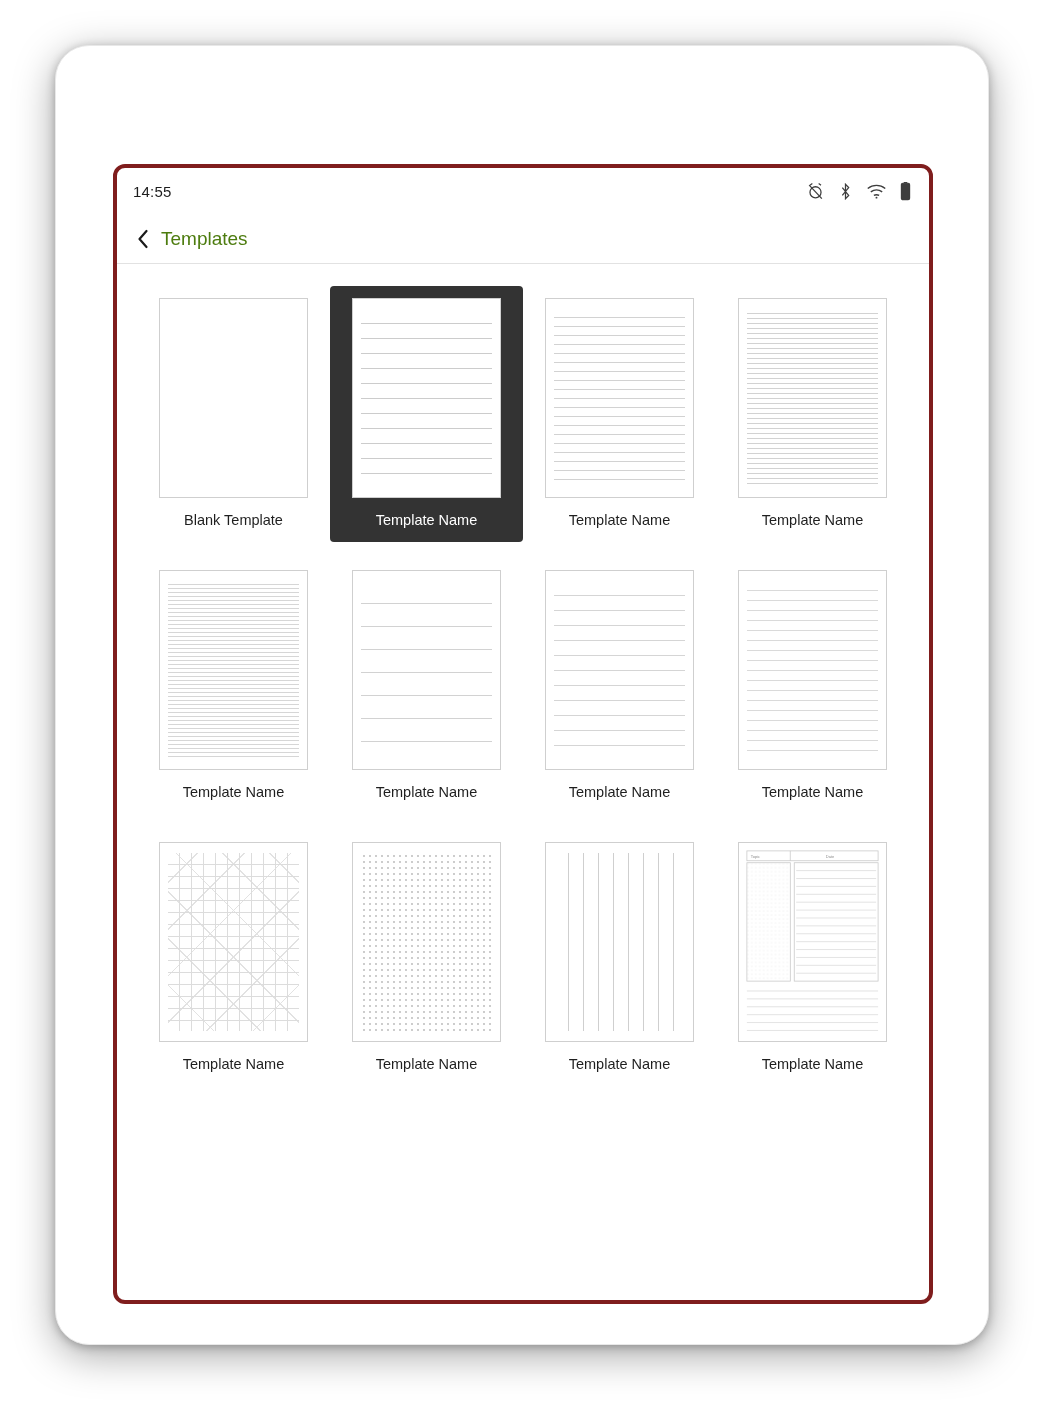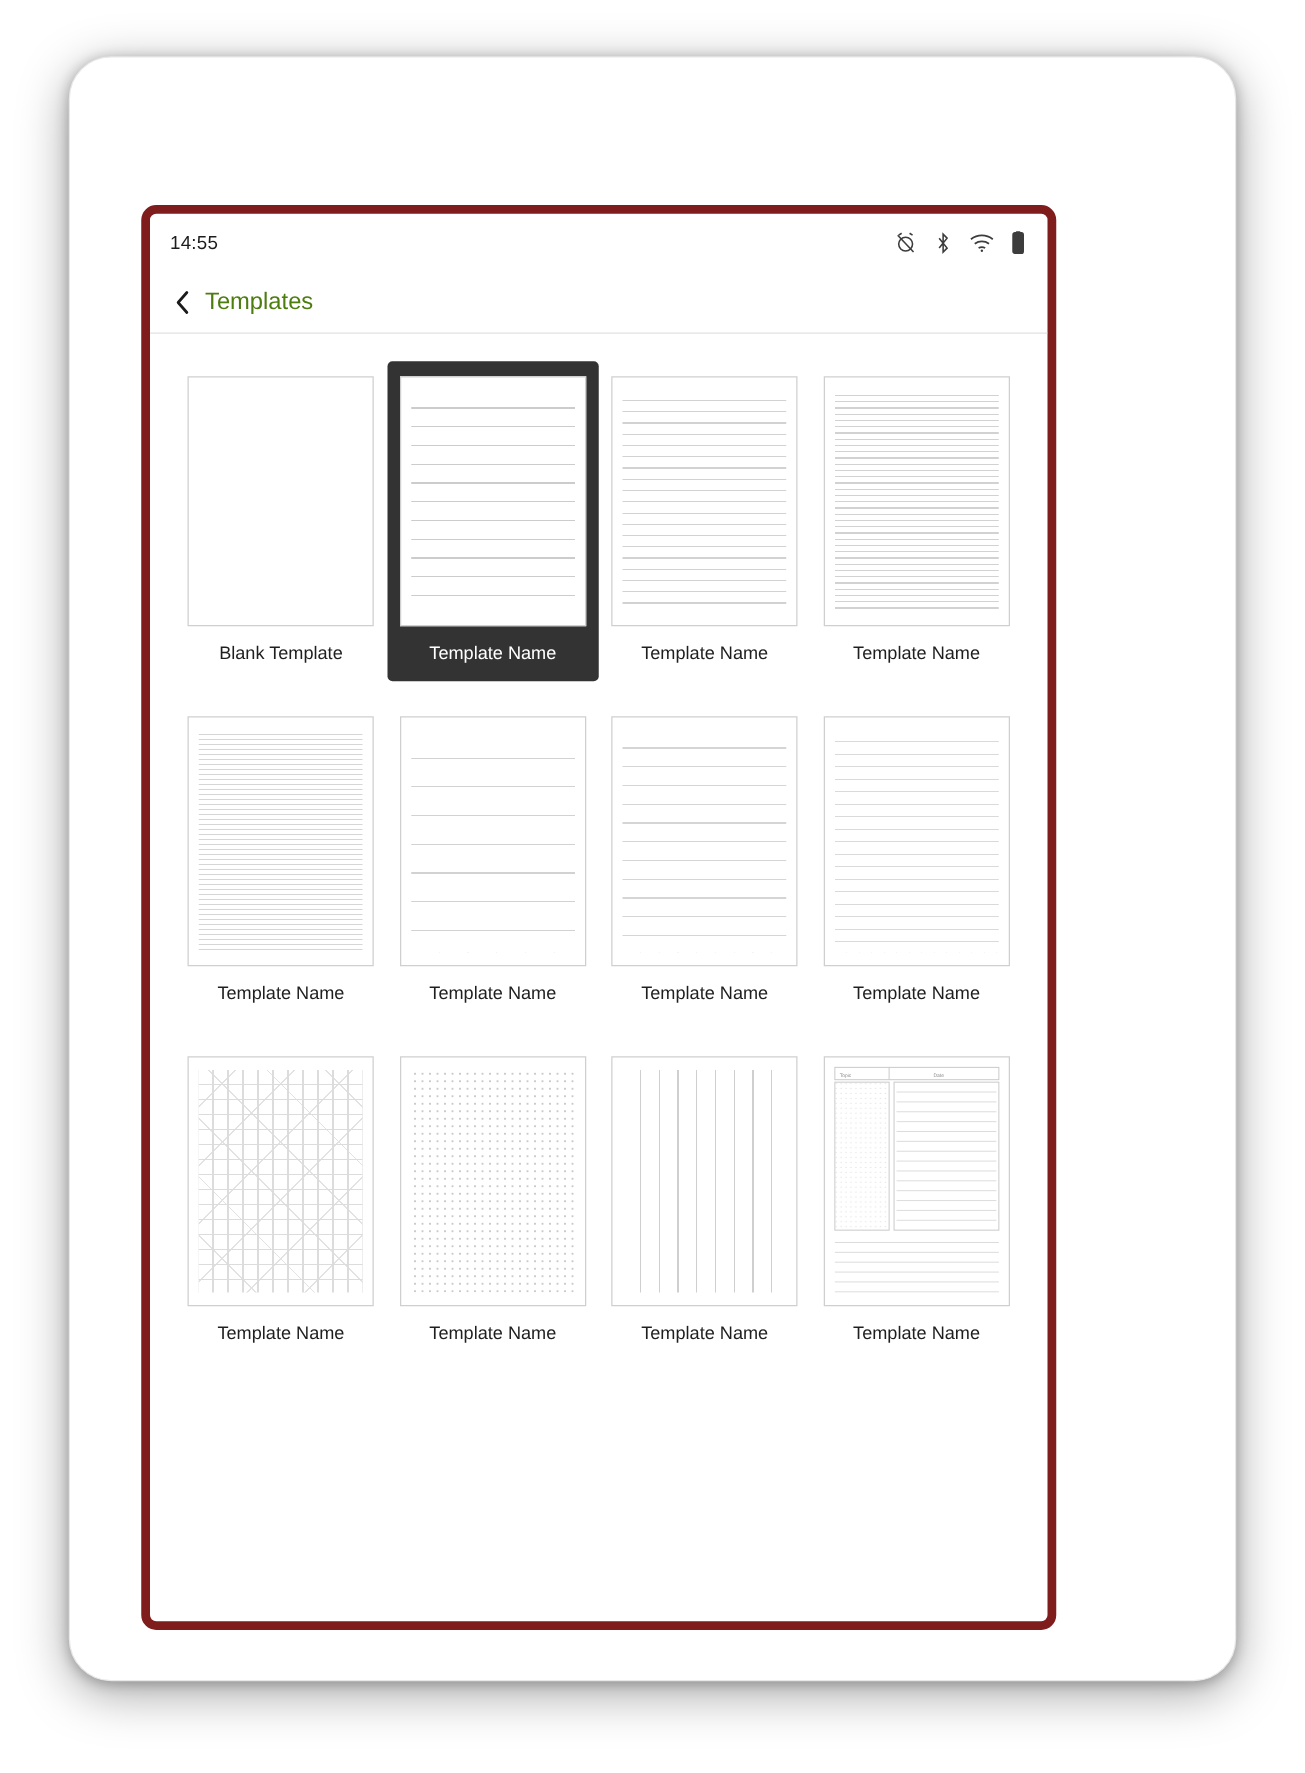--- a/index.html
+++ b/index.html
@@ -22,24 +22,24 @@
     border-radius: 34px;
     border: 1px solid #e8e8e8;
     box-shadow: 0 10px 40px rgba(0,0,0,0.35), 0 2px 10px rgba(0,0,0,0.25);
     box-sizing: border-box;
   }
 
   .screen {
     position: absolute;
     left: 57px;
     top: 118px;
-    width: 732px;
+    width: 820px;
     height: 1140px;
     background: #ffffff;
-    border: 7px solid #7f1d1d;
+    border: 4px solid #7f1d1d;
     border-radius: 12px;
     box-sizing: border-box;
     overflow: hidden;
   }
 
   
   .status-bar {
     position: relative;
     height: 46px;
     display: flex;

